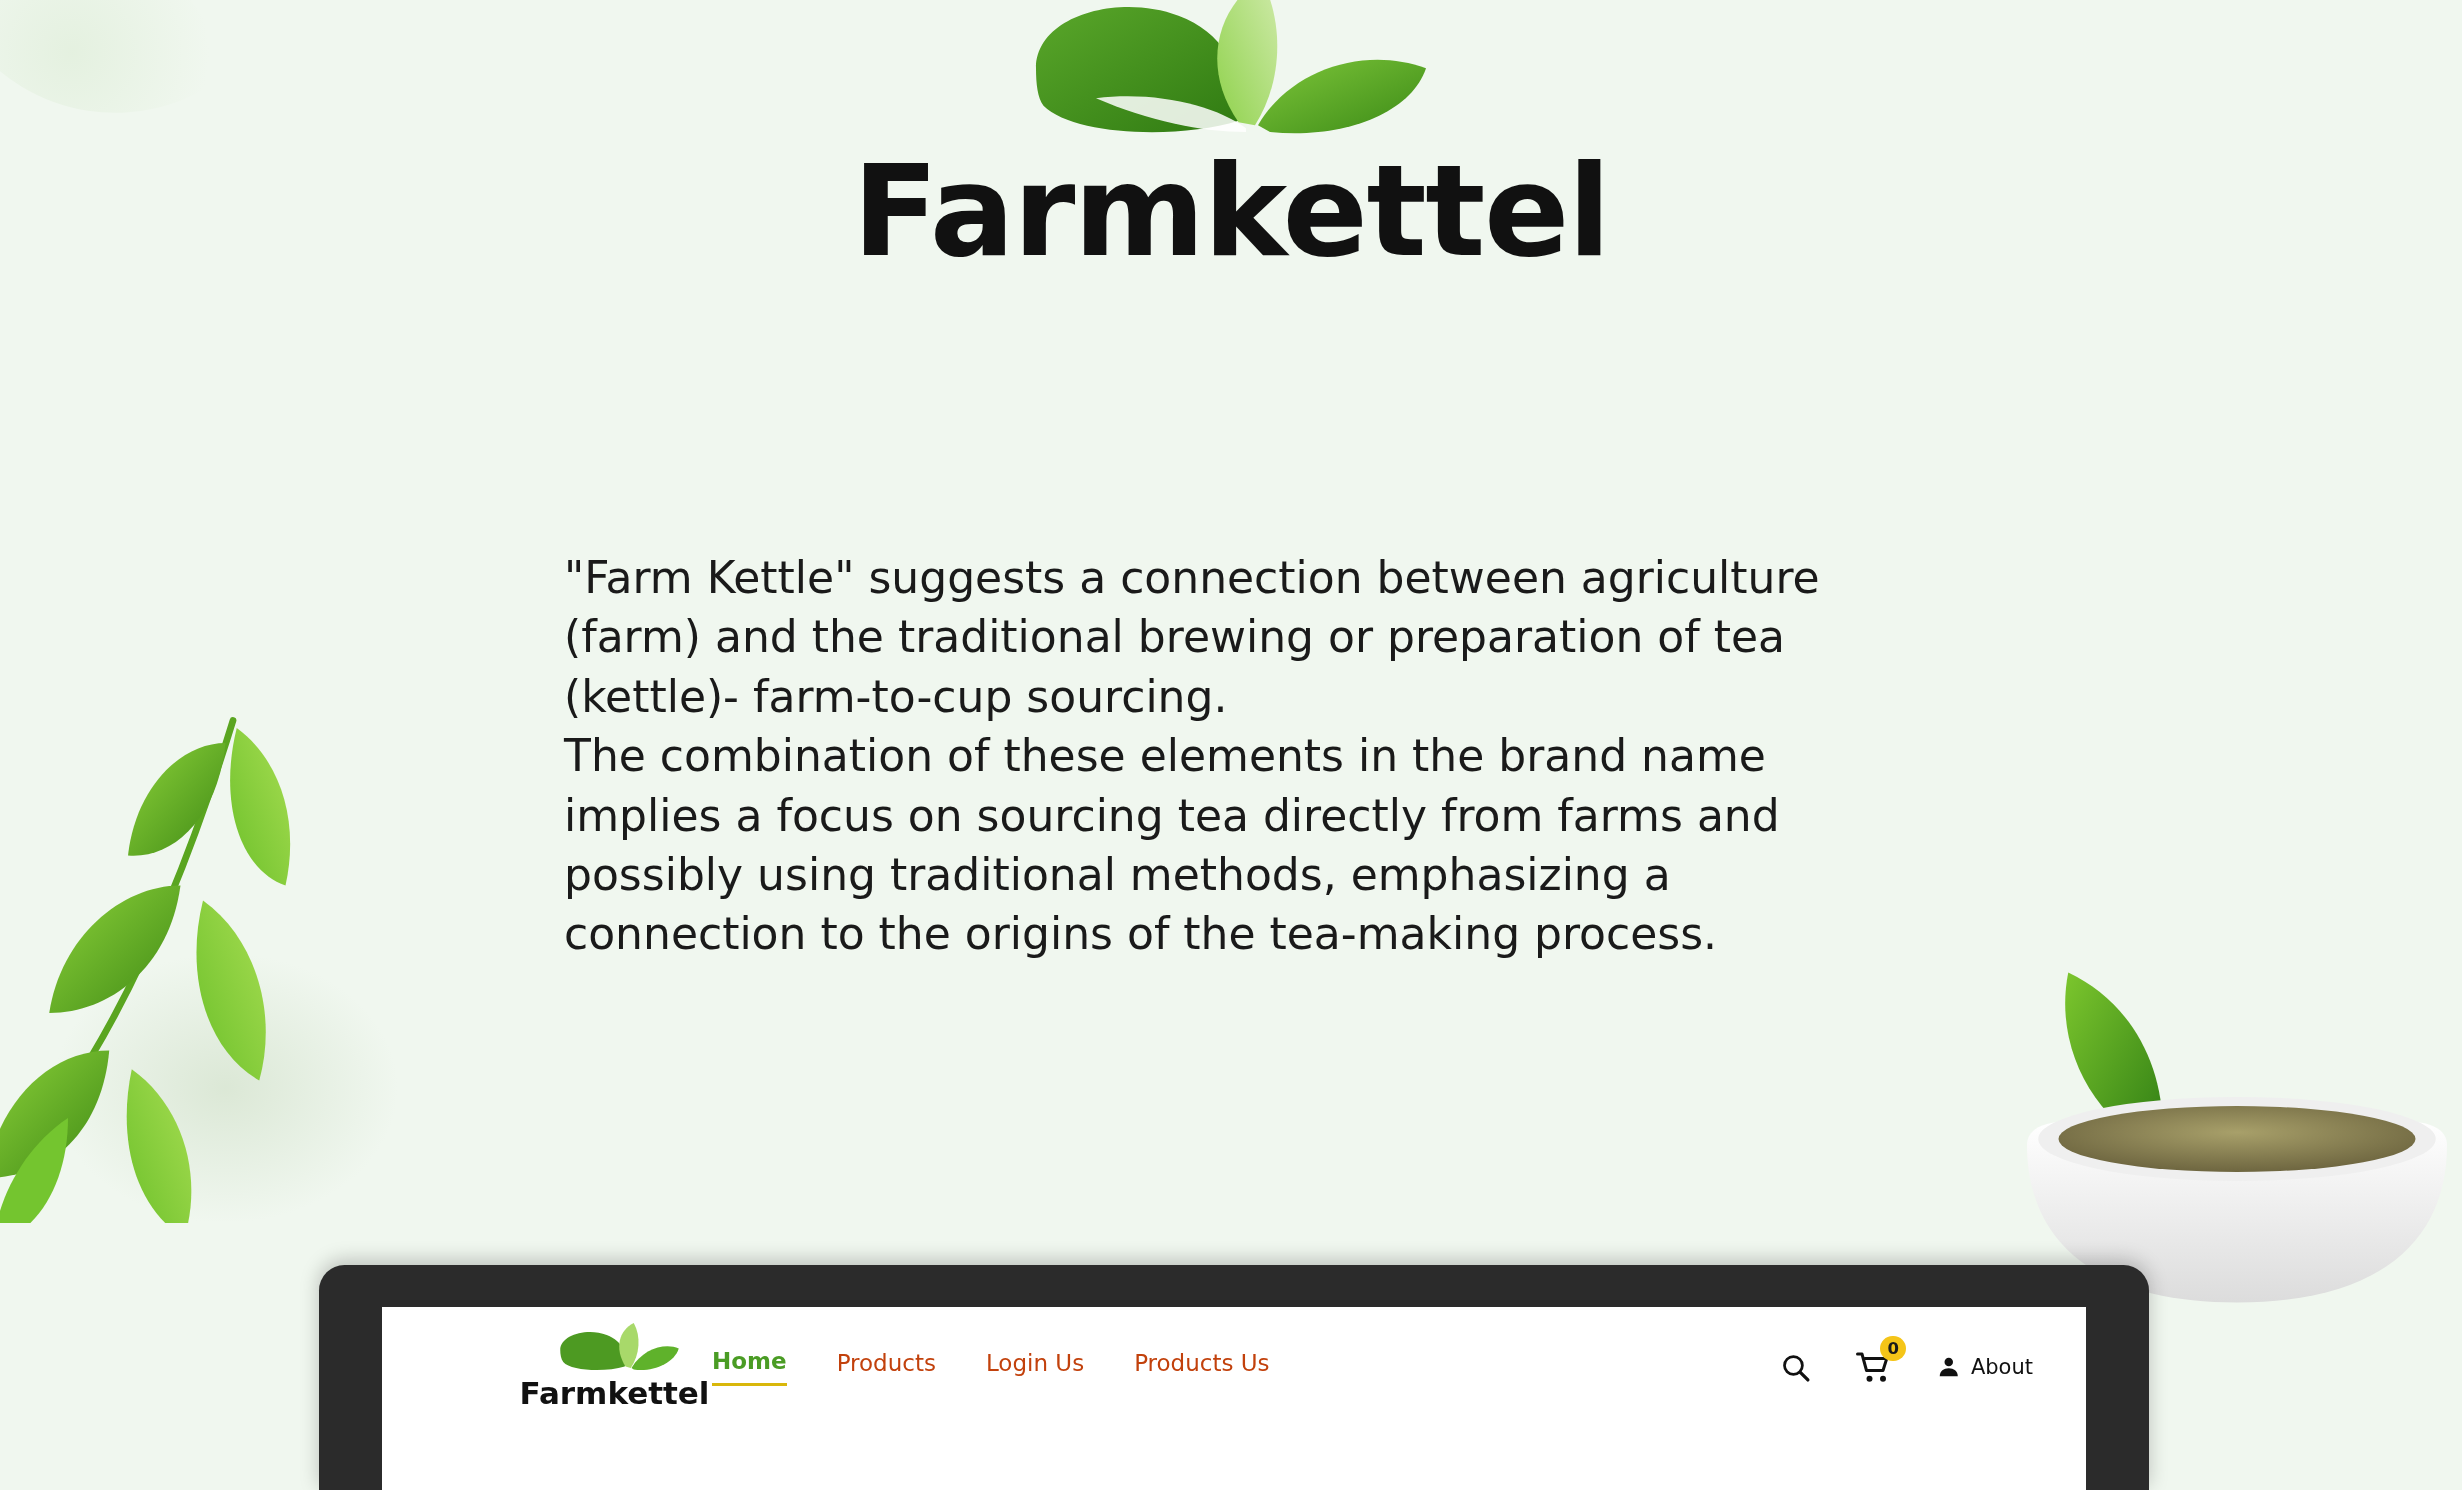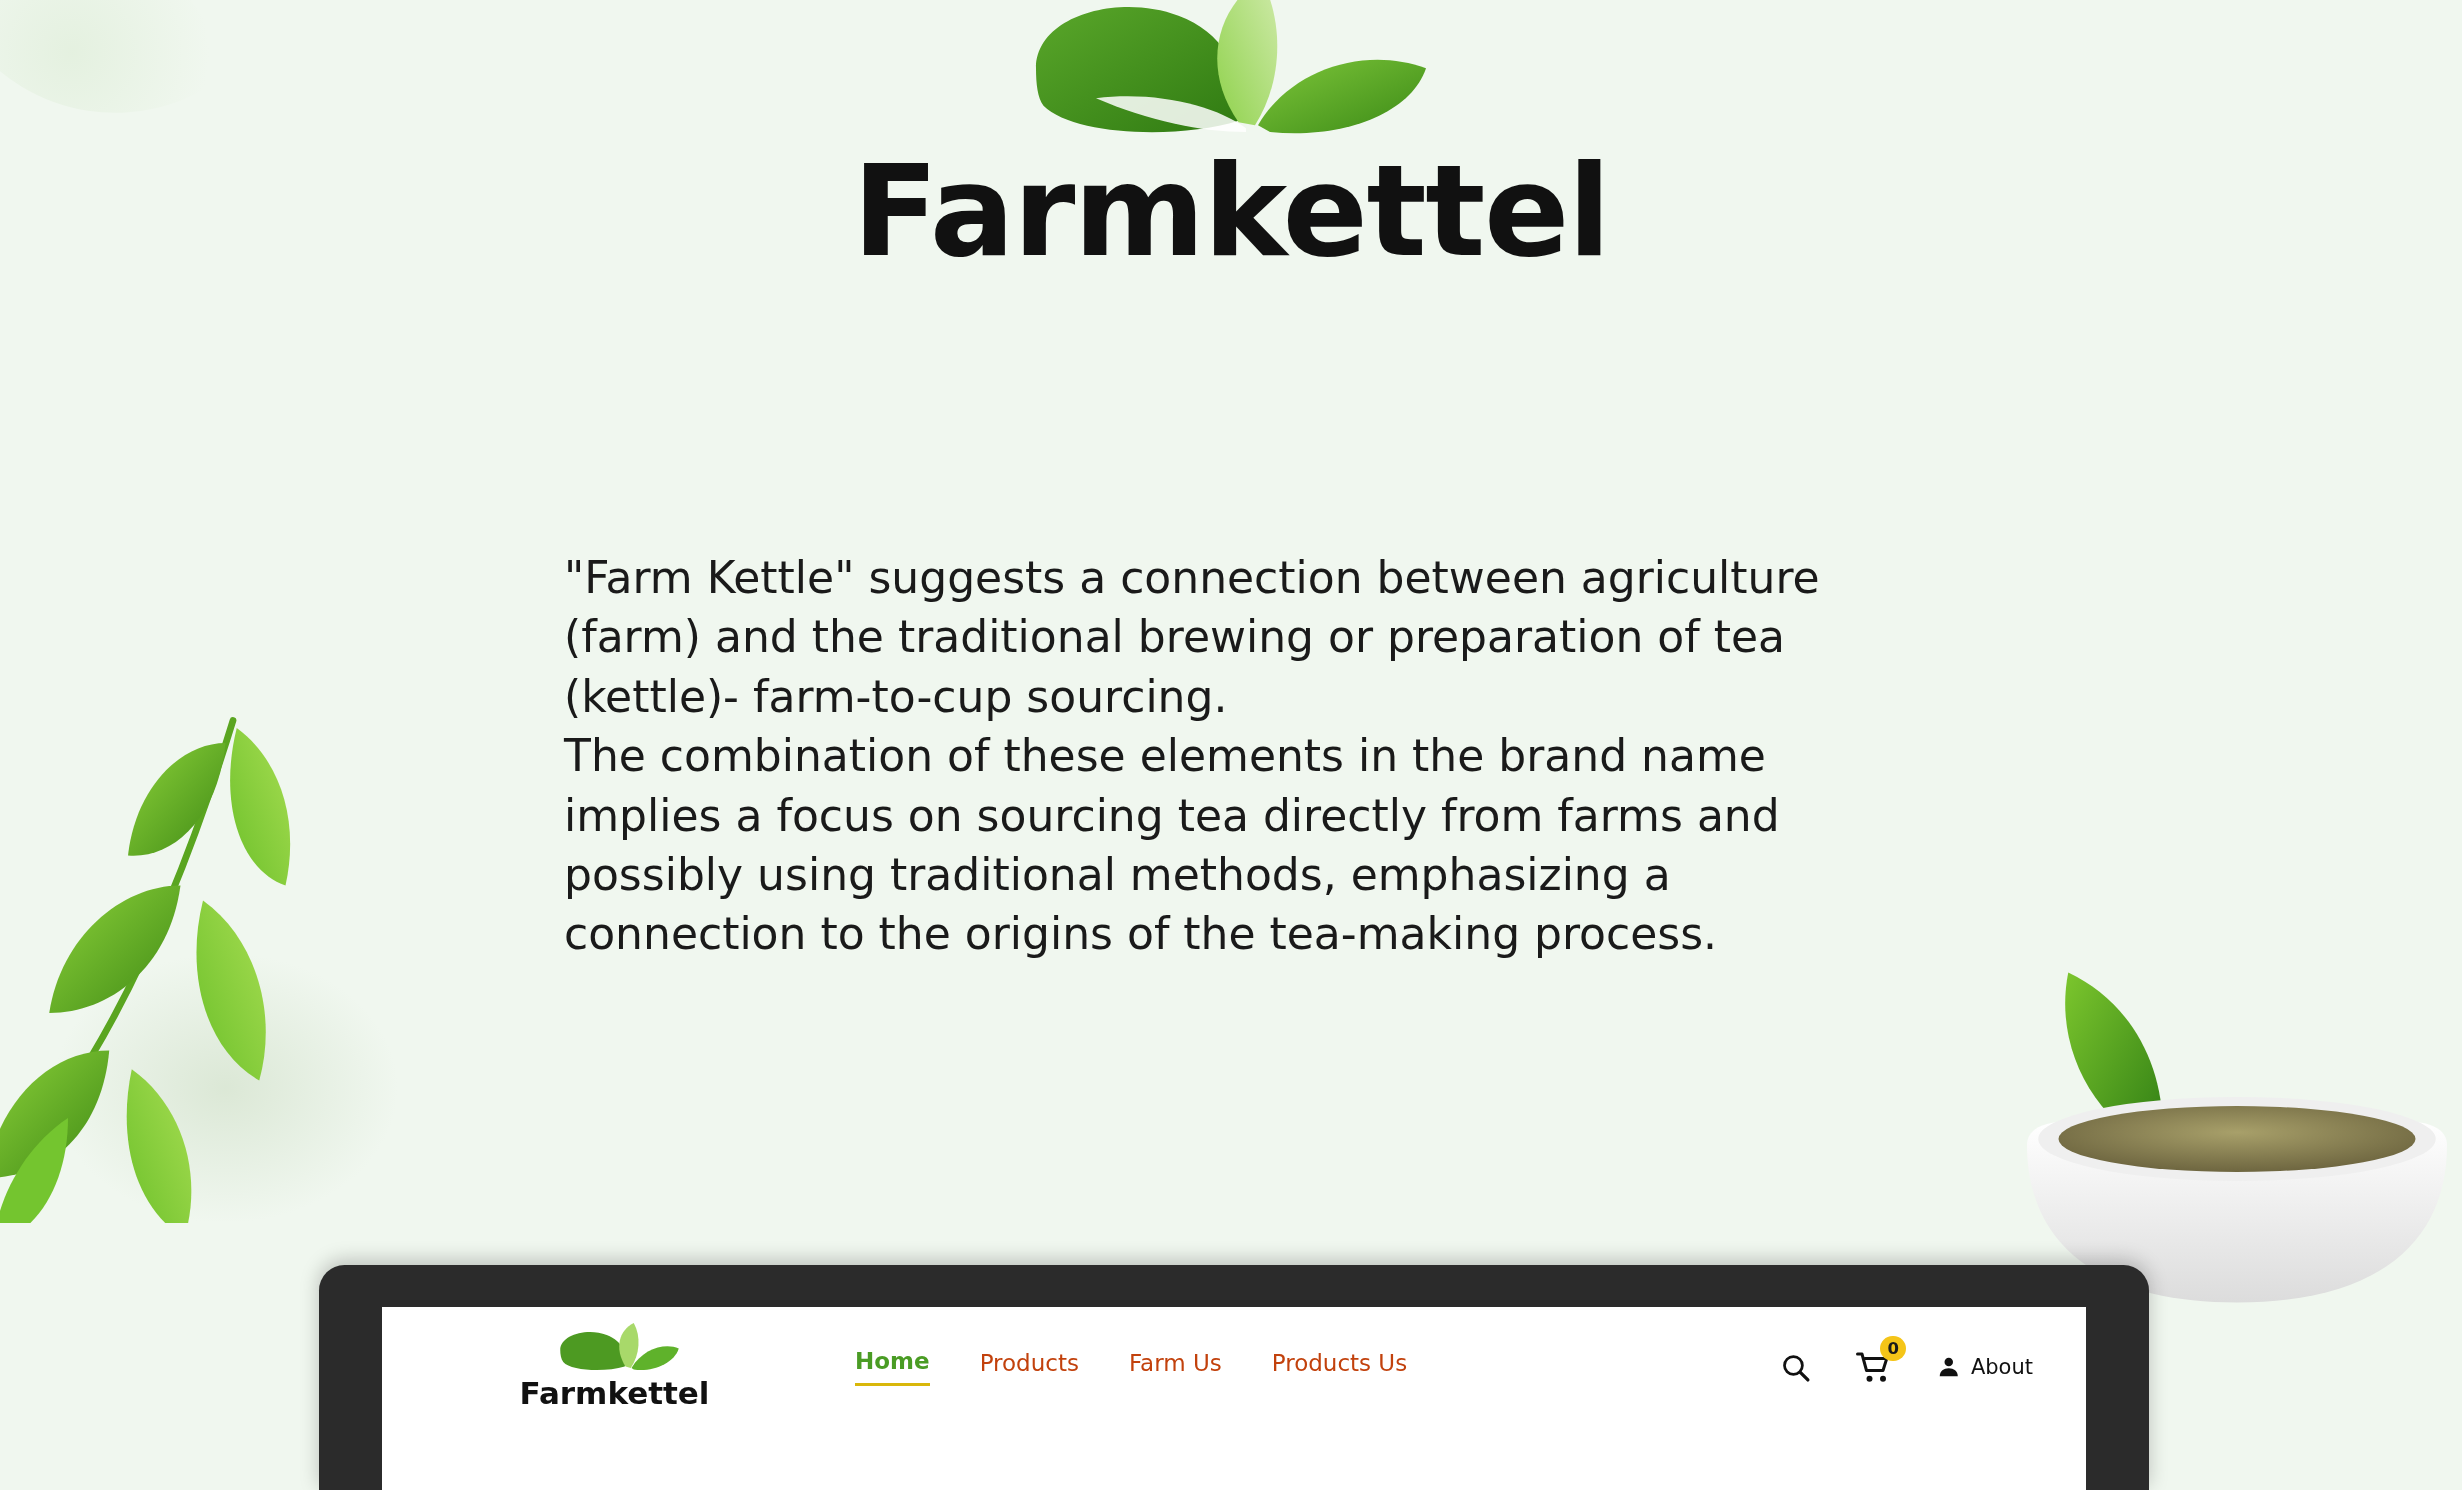--- a/index.html
+++ b/index.html
@@ -130,21 +130,20 @@
     font-weight: 700;
     color: #111;
     margin-top: 1.5px;
     font-family: "DejaVu Sans", sans-serif;
     white-space: nowrap;
   }
   .nav-links {
     display: flex;
     align-items: center;
     gap: 50px;
-    margin-left: 143px;
     font-size: 23px;
     font-family: "DejaVu Sans", sans-serif;
   }
   .nav-link { color: #c2410c; white-space: nowrap; padding-bottom: 9px; }
   .nav-link.active {
     color: #4a9c24;
     font-weight: 700;
     border-bottom: 3.8px solid #d9b70a;
   }
   .nav-right {
@@ -276,21 +275,21 @@
           <path d="M12 36 C12 16 48 6 74 16 C96 24 102 44 98 58 C72 66 26 64 16 52 C13 48 12 42 12 36 Z" fill="#4d9a22"></path>
           <path d="M99 58 C84 34 90 10 110 0 C120 18 118 42 106 60 Z" fill="#a8d96a"></path>
           <path d="M107 60 C122 34 152 26 170 34 C164 54 134 66 110 62 Z" fill="#5fb22b"></path>
         </svg>
         <div class="site-logo-text">Farmkettel</div>
       </div>
 
       <div class="nav-links">
         <div class="nav-link active">Home</div>
         <div class="nav-link">Products</div>
-        <div class="nav-link">Farm Us</div>
+        <div class="nav-link">Login Us</div>
         <div class="nav-link">Products Us</div>
       </div>
 
       <div class="nav-right">
 
         <div class="icon-btn">
           <svg width="33" height="33" viewBox="0 0 24 24" aria-hidden="true">
             <circle cx="10.5" cy="10.5" r="6.5" fill="none" stroke="#111" stroke-width="2"></circle>
             <line x1="15.5" y1="15.5" x2="21" y2="21" stroke="#111" stroke-width="2.4" stroke-linecap="round"></line>
           </svg>

